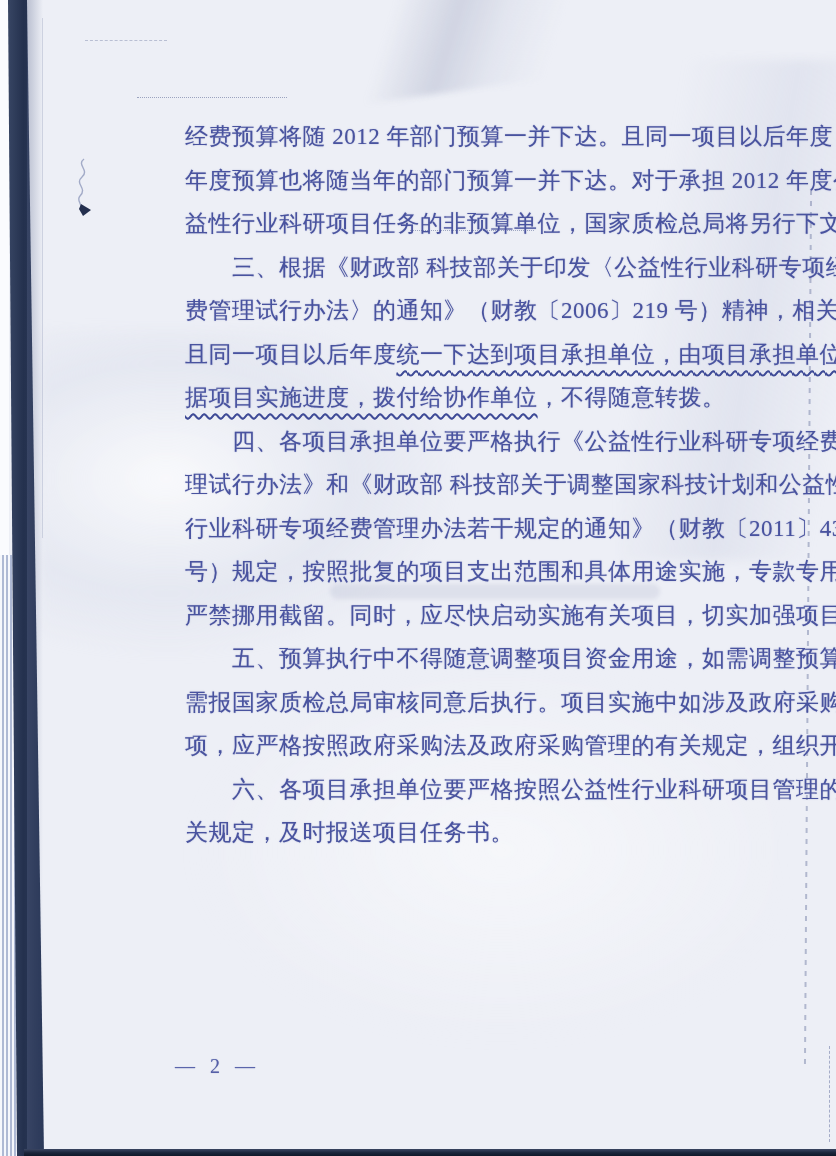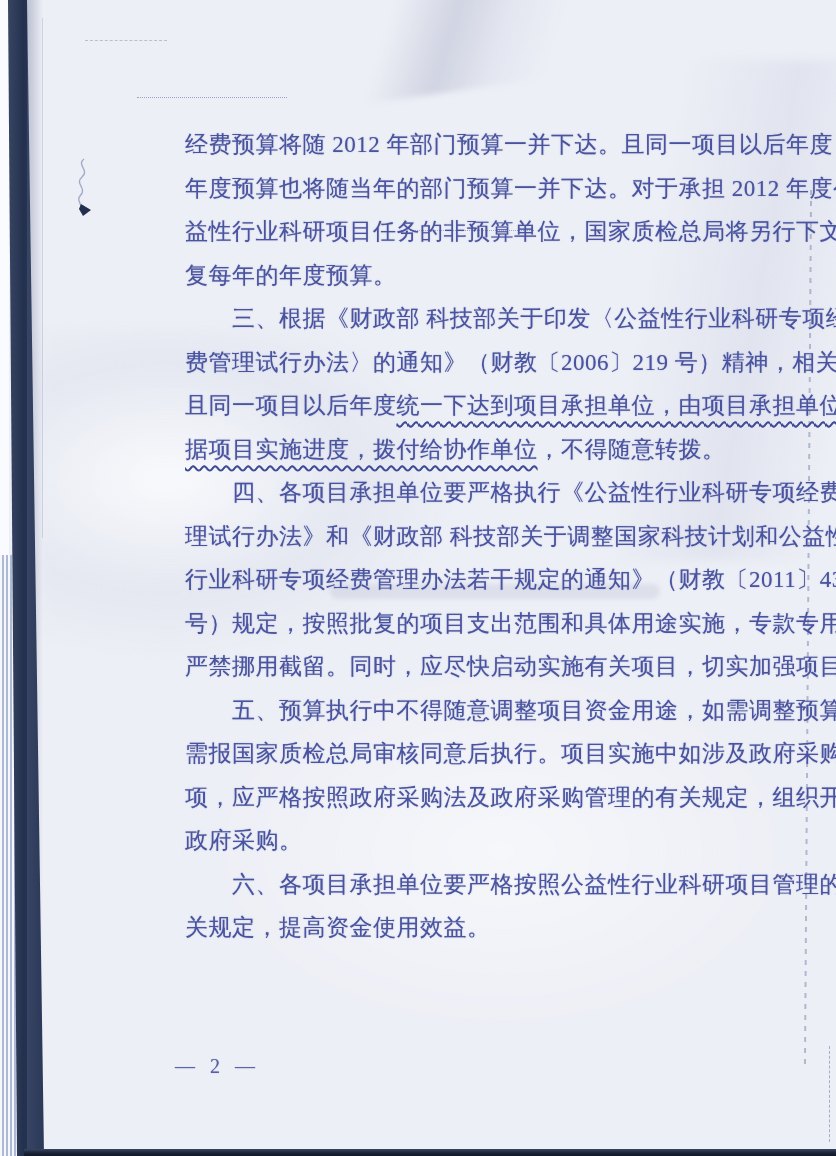--- a/index.html
+++ b/index.html
@@ -71,21 +71,21 @@
     position:absolute;left:829px;top:1046px;height:96px;width:0;
     border-left:1px dashed rgba(140,149,184,.75);
   }
   
   .dots1{position:absolute;left:85px;top:40px;width:82px;border-top:1px dashed rgba(150,158,188,.6);}
   .dots2{position:absolute;left:137px;top:97px;width:150px;border-top:1px dotted rgba(134,144,178,.8);}
   .dots3{position:absolute;left:410px;top:230px;width:124px;border-top:1px dotted rgba(134,144,178,.75);}
   .scribble{position:absolute;left:70px;top:156px;}
   
   .text-block{
-    position:absolute;left:185px;top:123px;width:616px;
+    position:absolute;left:185px;top:115px;width:616px;
     font-size:23px;line-height:43.5px;
     color:#49539f;
     letter-spacing:.5px;
     text-shadow:0 0 1.2px rgba(73,83,159,.55);
   }
   .line{text-align:justify;text-align-last:justify;white-space:nowrap;}
   .line.end{text-align-last:left;white-space:normal;}
   .line.ind{text-indent:47px;}
   .wavy{
     text-decoration:underline;
@@ -127,21 +127,20 @@
     <path d="M14,3 C6,9 20,14 12,21 C4,28 18,32 10,40 C6,44 12,48 11,52" fill="none" stroke="#8e98bc" stroke-width="1.4" opacity="0.8"></path>
     <path d="M11,48 L21,54 L13,60 L9,53 Z" fill="#232f4e"></path>
   </svg>
 
   <div class="text-block">
 
     <div>
       <div class="line"><span>经费预算将随 2012 年部门预算一并下达。且同一项目以后年度</span></div>
       <div class="line"><span>年度预算也将随当年的部门预算一并下达。对于承担 2012 年度公</span></div>
       <div class="line"><span>益性行业科研项目任务的非预算单位，国家质检总局将另行下文批</span></div>
-      <div class="line end"><span>复每年的年度预算。</span></div>
     </div>
 
     <div>
       <div class="line ind"><span>三、根据《财政部 科技部关于印发〈公益性行业科研专项经</span></div>
       <div class="line"><span>费管理试行办法〉的通知》（财教〔2006〕219 号）精神，相关协</span></div>
       <div class="line"><span>且同一项目以后年度</span><span class="wavy">统一下达到项目承担单位，由项目承担单位根</span></div>
       <div class="line end"><span class="wavy">据项目实施进度，拨付给协作单位</span><span>，不得随意转拨。</span></div>
     </div>
 
     <div>
@@ -149,25 +148,24 @@
       <div class="line"><span>理试行办法》和《财政部 科技部关于调整国家科技计划和公益性</span></div>
       <div class="line"><span>行业科研专项经费管理办法若干规定的通知》（财教〔2011〕434</span></div>
       <div class="line"><span>号）规定，按照批复的项目支出范围和具体用途实施，专款专用，</span></div>
       <div class="line"><span>严禁挪用截留。同时，应尽快启动实施有关项目，切实加强项目资</span></div>
     </div>
 
     <div>
       <div class="line ind"><span>五、预算执行中不得随意调整项目资金用途，如需调整预算，</span></div>
       <div class="line"><span>需报国家质检总局审核同意后执行。项目实施中如涉及政府采购事</span></div>
       <div class="line"><span>项，应严格按照政府采购法及政府采购管理的有关规定，组织开展</span></div>
-      <div class="line end"><span>政府采购。</span></div>
     </div>
 
     <div>
       <div class="line ind"><span>六、各项目承担单位要严格按照公益性行业科研项目管理的有</span></div>
-      <div class="line end"><span>关规定，提高资金使用效益。</span></div>
+      <div class="line end"><span>关规定，及时报送项目任务书。</span></div>
     </div>
 
   </div>
 
   <div class="page-number">— 2 —</div>
 
 </div>
 
 </body></html>

